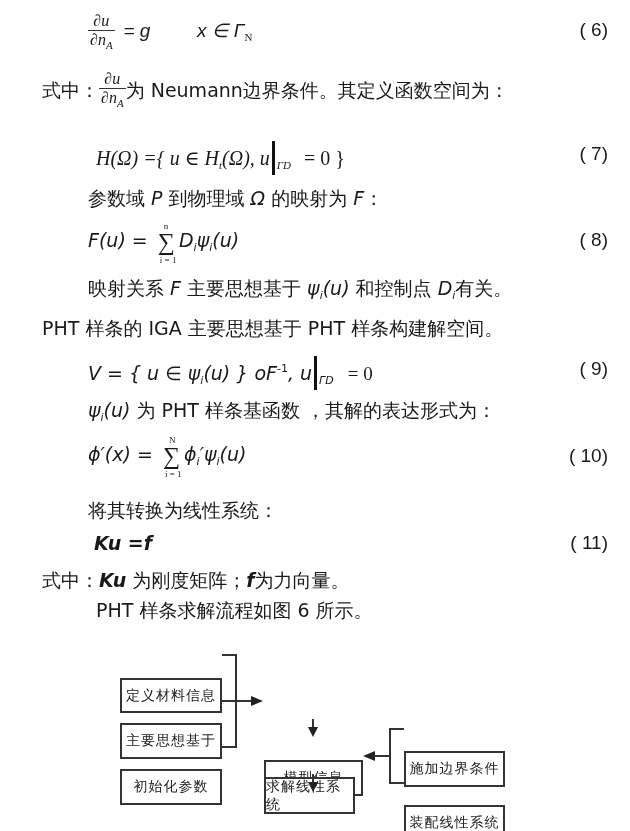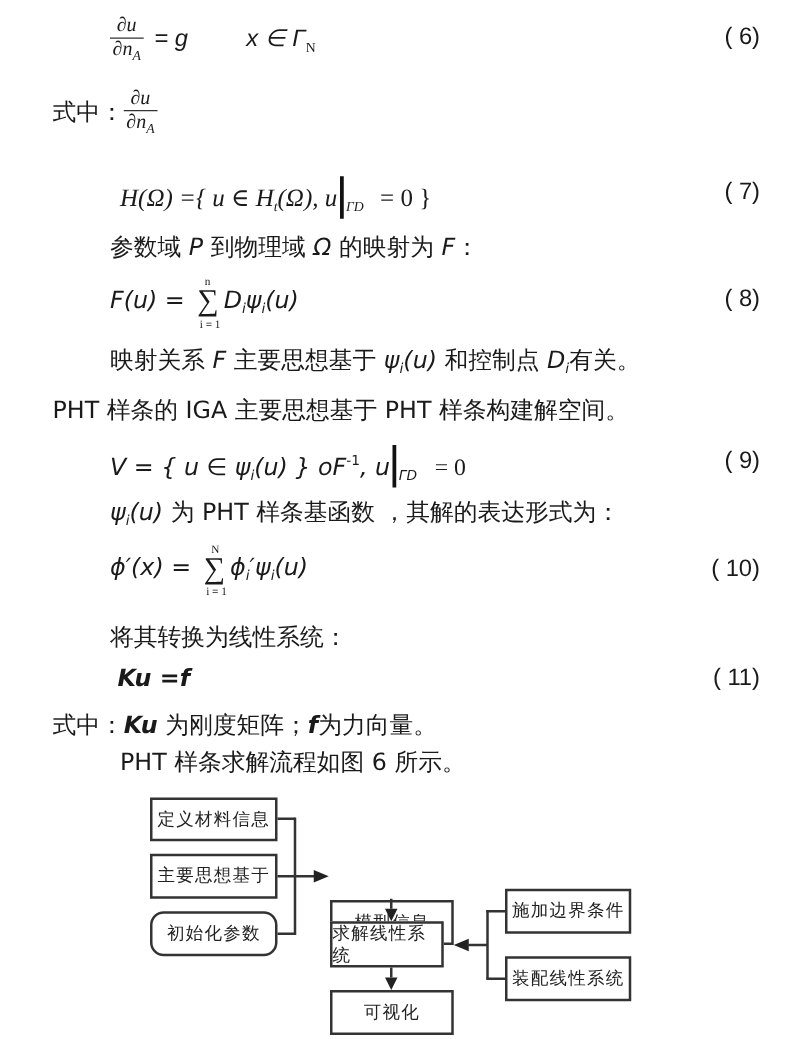--- a/index.html
+++ b/index.html
@@ -14,21 +14,21 @@
   .frac .num{display:block;padding:0 2px;}
   .frac .den{display:block;border-top:1.5px solid #333;padding:0 2px;}
   .sub{font-size:11px;vertical-align:-4px;}
   .sup{font-size:11px;vertical-align:8px;}
   .bar{display:inline-block;width:3px;height:34px;background:#111;vertical-align:-10px;margin:0 2px;}
   .sum{display:inline-block;position:relative;font-size:24px;vertical-align:middle;margin:0 4px;line-height:20px;}
   .sum .lo{position:absolute;left:2px;top:24px;font-size:9px;line-height:9px;}
   .sum .hi{position:absolute;left:6px;top:-10px;font-size:9px;line-height:9px;}
   .box{position:absolute;border:2px solid #333;background:#fff;box-sizing:border-box;
        display:flex;align-items:center;justify-content:center;
-       font-family:"DejaVu Serif","Liberation Serif",serif;font-size:14px;color:#222;letter-spacing:1px;}
+       font-family:"DejaVu Serif","Liberation Serif",serif;font-size:14px;color:#222;letter-spacing:1px;margin-top:40px;}
   .conn{position:absolute;background:#333;}
   .arrowR{position:absolute;width:0;height:0;border-top:5px solid transparent;border-bottom:5px solid transparent;border-left:12px solid #222;}
   .arrowL{position:absolute;width:0;height:0;border-top:5px solid transparent;border-bottom:5px solid transparent;border-right:12px solid #222;}
   .arrowD{position:absolute;width:0;height:0;border-left:5px solid transparent;border-right:5px solid transparent;border-top:10px solid #222;}
 </style>
 </head>
 <body>
 
 <div class="line math" style="left:88px;top:12px;">
   <span class="frac">
@@ -37,21 +37,21 @@
   </span>
   <span class="it" style="font-family:'Liberation Sans',sans-serif;margin-left:4px;">= g</span>
   <span class="it" style="font-family:'Liberation Sans',sans-serif;margin-left:42px;">x ∈ Γ</span><span class="sub">N</span>
 </div>
 <div class="eqno" style="top:18px;">( 6)</div>
 
 <div class="line" style="left:42px;top:70px;">
   <span>式中：</span><span class="frac">
     <span class="num">∂u</span>
     <span class="den"><span>∂n</span><span class="sub">A</span></span>
-  </span>
+  </span><span>为 Neumann边界条件。其定义函数空间为：</span>
 </div>
 
 <div class="line math" style="left:96px;top:141px;font-size:20px;">
   <span class="it">H(Ω) ={ u ∈ H</span><span class="sub it">t</span><span class="it">(Ω), u</span><span class="bar"></span><span class="sub it">ΓD</span>
   <span style="margin-left:8px;">= 0 }</span>
 </div>
 <div class="eqno" style="top:142px;">( 7)</div>
 
 <div class="line" style="left:88px;top:186px;">
   <span>参数域 </span><span class="it">P</span><span> 到物理域 </span><span class="it">Ω</span><span> 的映射为 </span><span class="it">F</span><span>：</span>
@@ -92,21 +92,21 @@
 
 <div class="line" style="left:42px;top:568px;">
   <span>式中：</span><span class="it b">Ku</span><span> 为刚度矩阵；</span><span class="it b">f</span><span>为力向量。</span>
 </div>
 
 <div class="line" style="left:96px;top:598px;">PHT 样条求解流程如图 6 所示。</div>
 
 <div>
   <div class="box" style="left:120px;top:638px;width:102px;height:35px;">定义材料信息</div>
   <div class="box" style="left:120px;top:683px;width:102px;height:36px;">主要思想基于</div>
-  <div class="box" style="left:120px;top:729px;width:102px;height:36px;border-radius:11px;">初始化参数</div>
+  <div class="box" style="left:120px;top:729px;width:102px;height:36px;">初始化参数</div>
 
   <div class="conn" style="left:222px;top:654px;width:14px;height:2px;"></div>
   <div class="conn" style="left:222px;top:746px;width:14px;height:2px;"></div>
   <div class="conn" style="left:235px;top:654px;width:2px;height:94px;"></div>
   <div class="conn" style="left:222px;top:700px;width:30px;height:2px;"></div>
   <div class="arrowR" style="left:251px;top:696px;"></div>
 
   <div class="box" style="left:264px;top:720px;width:99px;height:36px;">模型信息</div>
   <div class="conn" style="left:312px;top:719px;width:2px;height:8px;"></div>
   <div class="arrowD" style="left:308px;top:727px;"></div>

